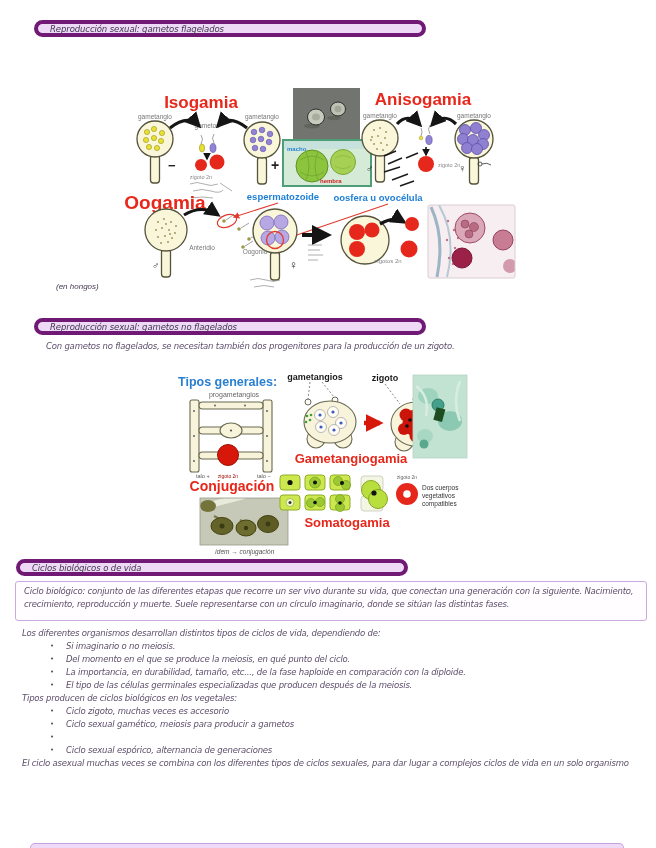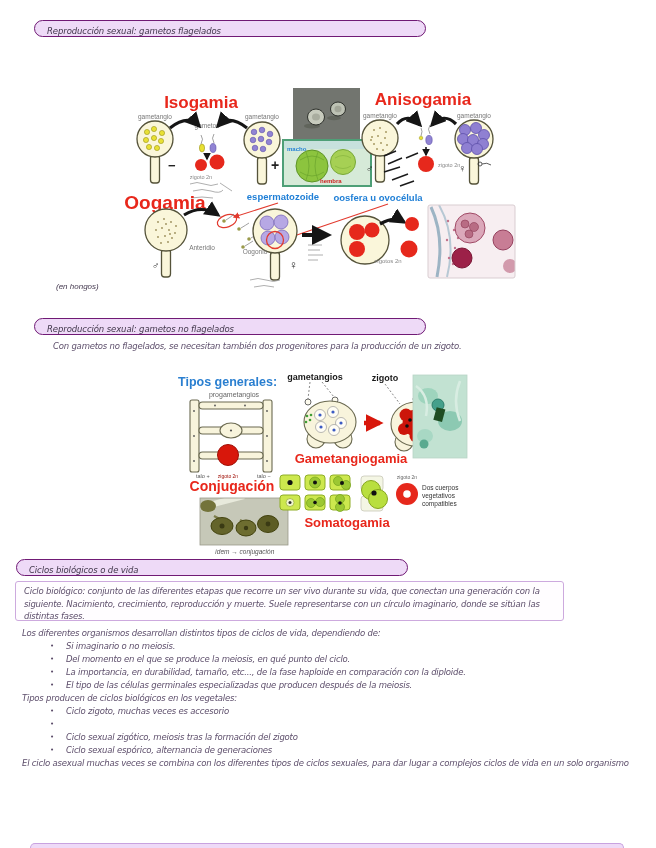--- a/index.html
+++ b/index.html
@@ -2,28 +2,28 @@
 <html><head>
 <meta charset="utf-8">
 <style>
   html,body { margin:0; padding:0; background:#ffffff; }
   .page {
     position:relative; width:656px; height:848px; background:#ffffff;
     font-family:"DejaVu Sans", sans-serif; overflow:hidden;
   }
   .pill {
     position:absolute; height:17px; background:#eedaf7;
-    border:1px solid #701a75; border-radius:9px;
-    display:flex; align-items:flex-end; padding:0 12px; box-sizing:border-box;
+    border:4px solid #701a75; border-radius:9px;
+    display:flex; align-items:center; padding:0 12px; box-sizing:border-box;
   }
   .pill span { font-size:8.5px; font-style:italic; color:#40364a; letter-spacing:-0.1px; white-space:nowrap; }
   .hw { font-style:italic; color:#5d4e6b; letter-spacing:-0.2px; }
   .par { position:absolute; font-size:8.5px; line-height:13px; }
   .defbox {
-    position:absolute; left:15px; top:581px; width:549px; height:40px; box-sizing:border-box;
+    position:absolute; left:15px; top:581px; width:632px; height:40px; box-sizing:border-box;
     border:1.5px solid #cdaade; border-radius:3px; background:#fffdff;
     padding:3px 8px; font-size:8.5px; line-height:12.5px;
   }
   .ciclos-text { position:absolute; left:22px; top:627px; width:622px; }
   .ciclos-text p { margin:0; font-size:8.5px; line-height:13px; }
   .bullet-row { display:flex; padding-left:28px; font-size:8.5px; line-height:13px; }
   .bullet-dot { width:16px; flex:0 0 16px; font-size:7px; color:#5d4e6b; font-style:normal; }
   .diagram { position:absolute; }
   .pill-bottom {
     position:absolute; left:30px; top:843px; width:594px; height:5px;
@@ -301,21 +301,21 @@
         <circle cx="453" cy="152" r="10" fill="#c87d95" stroke="#95415e" stroke-width="1"></circle>
         <circle cx="460" cy="178" r="7" fill="#d29aac"></circle>
       </g>
       <rect x="378" y="117" width="87" height="73" rx="2" fill="none" stroke="#d9cdd1" stroke-width="1"></rect>
     </g>
   </svg>
 
   <div class="pill" style="left:34px; top:318px; width:392px;">
     <span>Reproducción sexual: gametos no flagelados</span>
   </div>
-  <div class="par hw" style="left:53px; top:340px; width:592px;">Con gametos no flagelados, se necesitan también dos progenitores para la producción de un zigoto.</div>
+  <div class="par hw" style="left:46px; top:340px; width:592px;">Con gametos no flagelados, se necesitan también dos progenitores para la producción de un zigoto.</div>
 
   <svg class="diagram" style="left:170px; top:366px;" width="310" height="192" viewBox="0 0 310 192">
     <defs>
       <clipPath id="d2photo">
           <rect x="30" y="132" width="88" height="47"></rect>
         </clipPath>
       <clipPath id="d2green">
           <rect x="243" y="9" width="54" height="83"></rect>
         </clipPath>
     </defs>
@@ -496,24 +496,24 @@
       <span class="bullet-dot">•</span>
       <span>El tipo de las células germinales especializadas que producen después de la meiosis.</span>
     </div>
     <p>Tipos producen de ciclos biológicos en los vegetales:</p>
     <div class="bullet-row">
       <span class="bullet-dot">•</span>
       <span>Ciclo zigoto, muchas veces es accesorio</span>
     </div>
     <div class="bullet-row">
       <span class="bullet-dot">•</span>
-    </div>
-    <div class="bullet-row">
-      <span class="bullet-dot">•</span>
-      <span>Ciclo sexual zigótico, meiosis tras la formación del zigoto</span>
+      <span>Ciclo sexual gamético, meiosis para producir a gametos</span>
+    </div>
+    <div class="bullet-row">
+      <span class="bullet-dot">•</span>
     </div>
     <div class="bullet-row">
       <span class="bullet-dot">•</span>
       <span>Ciclo sexual espórico, alternancia de generaciones</span>
     </div>
     <p>El ciclo asexual muchas veces se combina con los diferentes tipos de ciclos sexuales, para dar lugar a complejos ciclos de vida en un solo organismo</p>
   </div>
 
   <div class="pill-bottom"></div>
 

